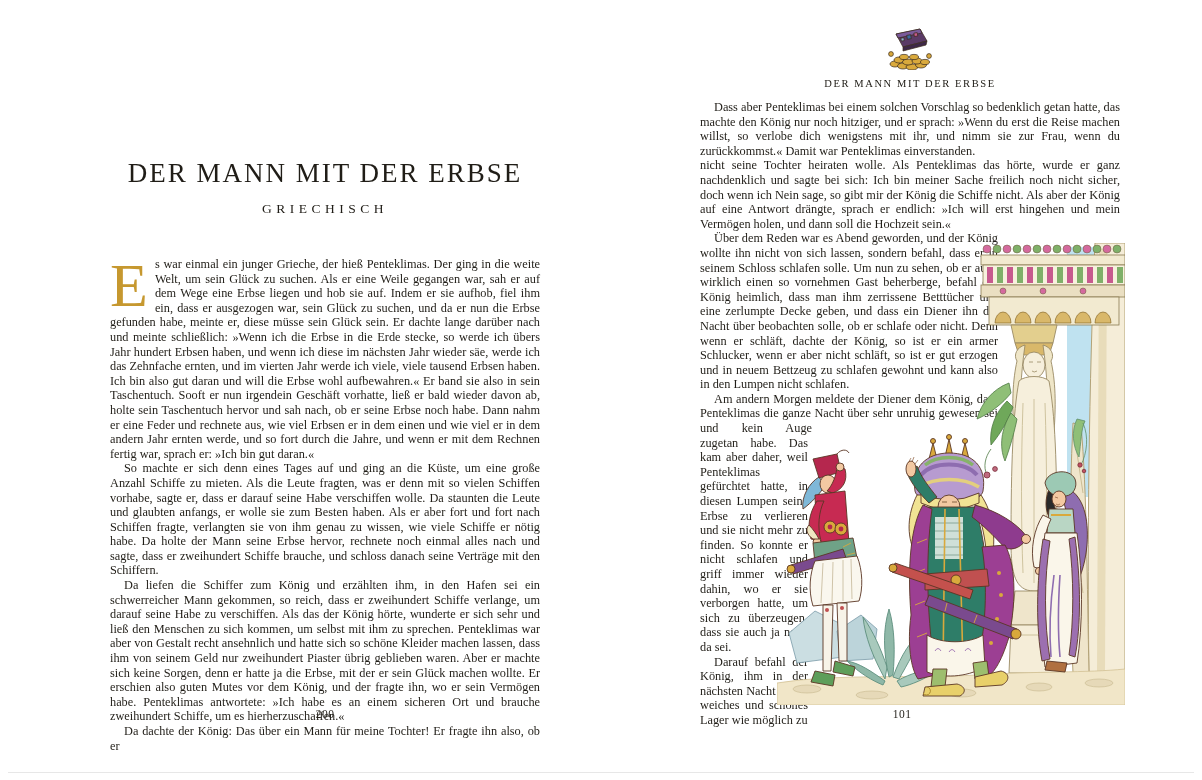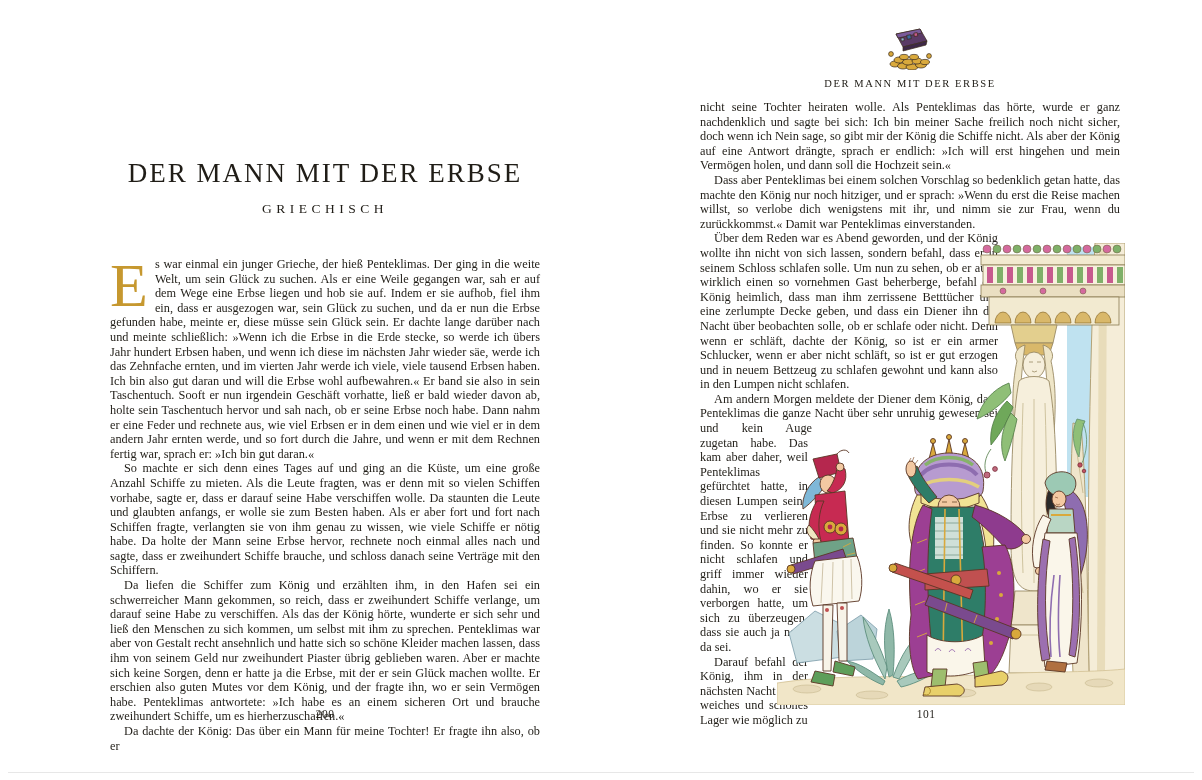--- a/index.html
+++ b/index.html
@@ -40,21 +40,21 @@
   .running-head{
     font-size:10.5px;letter-spacing:1.6px;margin-top:4px;
     font-weight:normal;color:#23201a;
   }
   .ornament{display:inline-block;}
   .pagenum{
     position:absolute;top:708px;text-align:center;
     font-size:11.5px;letter-spacing:.5px;
   }
   #pn-left{left:110px;width:430px;}
-  #pn-right{left:716px;width:420px;}
+  #pn-right{left:692px;width:420px;}
   
   #illu{position:absolute;left:777px;top:243px;width:348px;height:462px;}
   
   #page-edge{
     position:absolute;left:8px;top:772px;width:1186px;height:1px;
     background:#dfdfdf;opacity:.75;
   }
 </style>
 </head>
 <body>
@@ -96,22 +96,22 @@
   <h2 class="subtitle">GRIECHISCH</h2>
   <div class="body-text">
     <p class="para"><span class="dropcap">E</span><span>s war einmal ein junger Grieche, der hieß Penteklimas. Der ging in die weite Welt, um sein Glück zu suchen. Als er eine Weile gegangen war, sah er auf dem Wege eine Erbse liegen und hob sie auf. Indem er sie aufhob, fiel ihm ein, dass er ausgezogen war, sein Glück zu suchen, und da er nun die Erbse gefunden habe, meinte er, diese müsse sein Glück sein. Er dachte lange darüber nach und meinte schließlich: »Wenn ich die Erbse in die Erde stecke, so werde ich übers Jahr hundert Erbsen haben, und wenn ich diese im nächsten Jahr wieder säe, werde ich das Zehnfache ernten, und im vierten Jahr werde ich viele, viele tausend Erbsen haben. Ich bin also gut daran und will die Erbse wohl aufbewahren.« Er band sie also in sein Taschentuch. Sooft er nun irgendein Geschäft vorhatte, ließ er bald wieder davon ab, holte sein Taschentuch hervor und sah nach, ob er seine Erbse noch habe. Dann nahm er eine Feder und rechnete aus, wie viel Erbsen er in dem einen und wie viel er in dem andern Jahr ernten werde, und so fort durch die Jahre, und wenn er mit dem Rechnen fertig war, sprach er: »Ich bin gut daran.«</span></p>
     <p class="para indent">So machte er sich denn eines Tages auf und ging an die Küste, um eine große Anzahl Schiffe zu mieten. Als die Leute fragten, was er denn mit so vielen Schiffen vorhabe, sagte er, dass er darauf seine Habe verschiffen wolle. Da staunten die Leute und glaubten anfangs, er wolle sie zum Besten haben. Als er aber fort und fort nach Schiffen fragte, verlangten sie von ihm genau zu wissen, wie viele Schiffe er nötig habe. Da holte der Mann seine Erbse hervor, rechnete noch einmal alles nach und sagte, dass er zweihundert Schiffe brauche, und schloss danach seine Verträge mit den Schiffern.</p>
     <p class="para indent">Da liefen die Schiffer zum König und erzählten ihm, in den Hafen sei ein schwerreicher Mann gekommen, so reich, dass er zweihundert Schiffe verlange, um darauf seine Habe zu verschiffen. Als das der König hörte, wunderte er sich sehr und ließ den Menschen zu sich kommen, um selbst mit ihm zu sprechen. Penteklimas war aber von Gestalt recht ansehnlich und hatte sich so schöne Kleider machen lassen, dass ihm von seinem Geld nur zweihundert Piaster übrig geblieben waren. Aber er machte sich keine Sorgen, denn er hatte ja die Erbse, mit der er sein Glück machen wollte. Er erschien also guten Mutes vor dem König, und der fragte ihn, wo er sein Vermögen habe. Penteklimas antwortete: »Ich habe es an einem sicheren Ort und brauche zweihundert Schiffe, um es hierherzuschaffen.«</p>
     <p class="para indent">Da dachte der König: Das über ein Mann für meine Tochter! Er fragte ihn also, ob er</p>
   </div>
 </div>
 
 <div id="right-col" class="col">
+  <p class="para indent">Dass aber Penteklimas bei einem solchen Vorschlag so bedenklich getan hatte, das machte den König nur noch hitziger, und er sprach: »Wenn du erst die Reise machen willst, so verlobe dich wenigstens mit ihr, und nimm sie zur Frau, wenn du zurückkommst.« Damit war Penteklimas einverstanden.</p>
   <p class="para">nicht seine Tochter heiraten wolle. Als Penteklimas das hörte, wurde er ganz nachdenklich und sagte bei sich: Ich bin meiner Sache freilich noch nicht sicher, doch wenn ich Nein sage, so gibt mir der König die Schiffe nicht. Als aber der König auf eine Antwort drängte, sprach er endlich: »Ich will erst hingehen und mein Vermögen holen, und dann soll die Hochzeit sein.«</p>
-  <p class="para indent">Dass aber Penteklimas bei einem solchen Vorschlag so bedenklich getan hatte, das machte den König nur noch hitziger, und er sprach: »Wenn du erst die Reise machen willst, so verlobe dich wenigstens mit ihr, und nimm sie zur Frau, wenn du zurückkommst.« Damit war Penteklimas einverstanden.</p>
   <p class="para indent"><span class="fl s1"></span><span class="fl s2"></span><span class="fl s3"></span><span>Über dem Reden war es Abend geworden, und der König wollte ihn nicht von sich lassen, sondern befahl, dass er in seinem Schloss schlafen solle. Um nun zu sehen, ob er auch wirklich einen so vornehmen Gast beherberge, befahl der König heimlich, dass man ihm zerrissene Betttücher und eine zerlumpte Decke geben, und dass ein Diener ihn die Nacht über beobachten solle, ob er schlafe oder nicht. Denn wenn er schläft, dachte der König, so ist er ein armer Schlucker, wenn er aber nicht schläft, so ist er gut erzogen und in neuem Bettzeug zu schlafen gewohnt und kann also in den Lumpen nicht schlafen.</span></p>
   <p class="para indent">Am andern Morgen meldete der Diener dem König, dass Penteklimas die ganze Nacht über sehr unruhig gewesen sei und kein Auge zugetan habe. Das kam aber daher, weil Penteklimas gefürchtet hatte, in diesen Lumpen seine Erbse zu verlieren und sie nicht mehr zu finden. So konnte er nicht schlafen und griff immer wieder dahin, wo er sie verborgen hatte, um sich zu überzeugen, dass sie auch ja noch da sei.</p>
   <p class="para indent">Darauf befahl der König, ihm in der nächsten Nacht ein so weiches und schönes Lager wie möglich zu</p>
 </div>
 
 <div id="pn-left" class="pagenum">200</div>
 <div id="pn-right" class="pagenum">101</div>
 
 <svg id="illu" viewBox="0 0 348 462">
 

